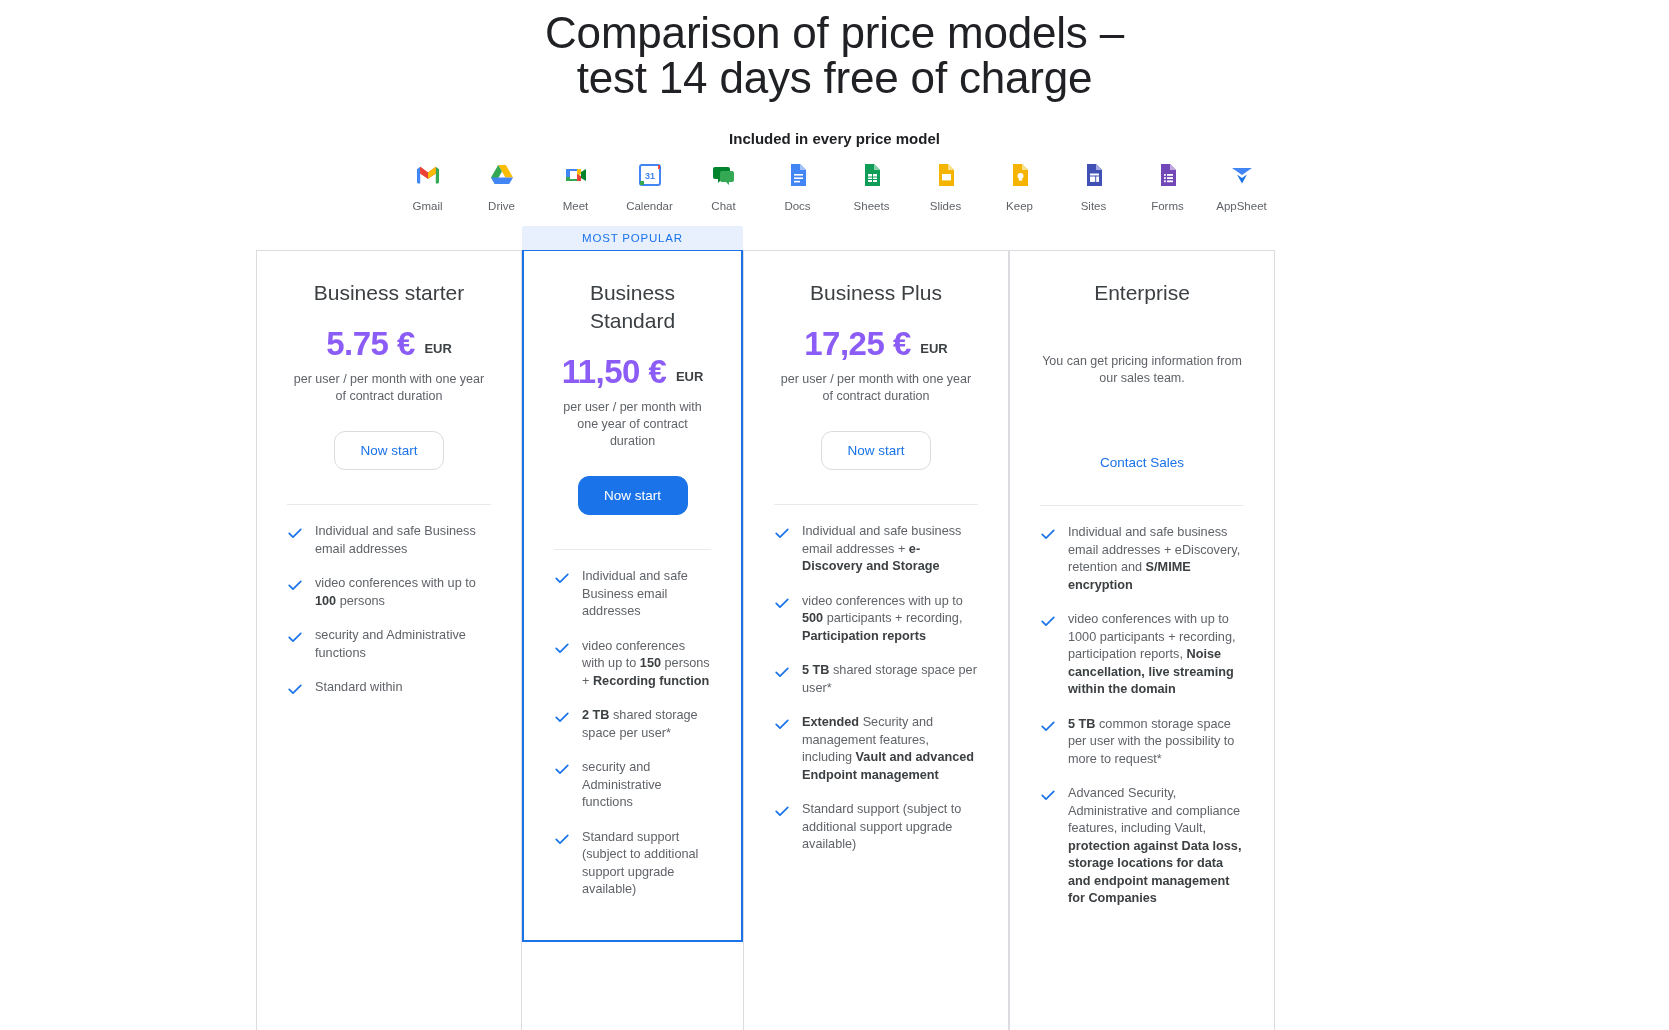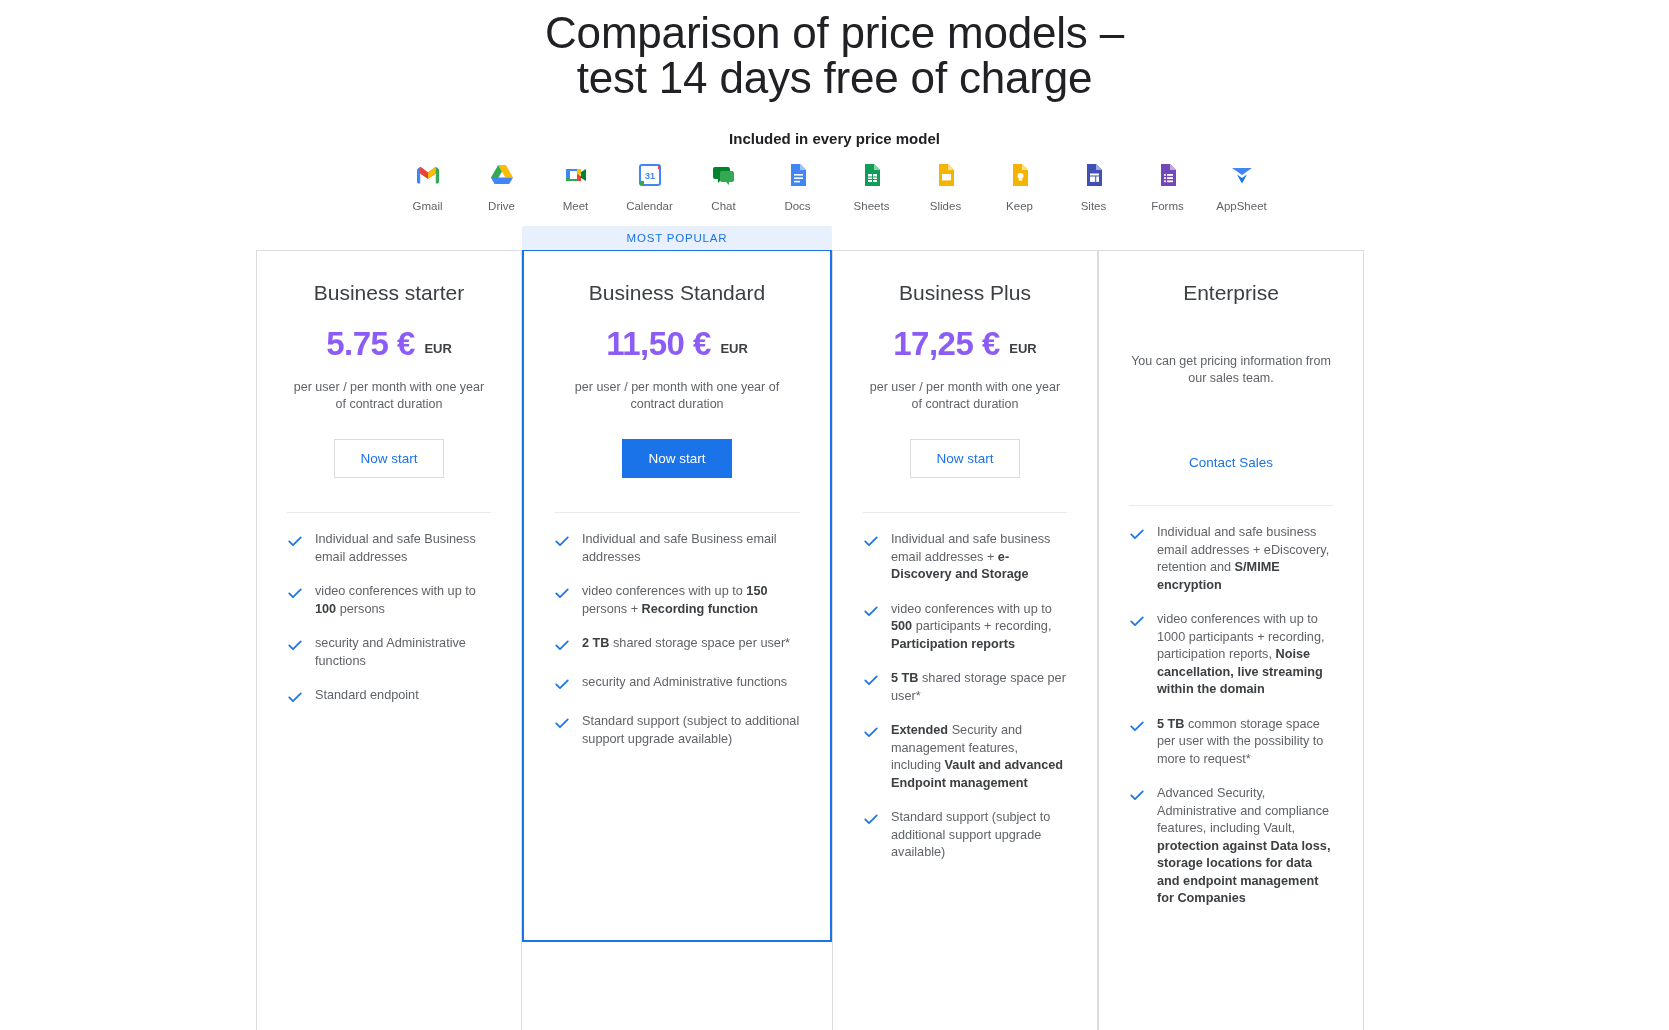--- a/index.html
+++ b/index.html
@@ -58,21 +58,21 @@
   
   .cards {
     position: absolute;
     top: 226px;
     left: 256px;
     width: 1155px;
     display: flex;
     align-items: flex-start;
   }
   .card-wrap { width: 266px; position: relative; }
-  .card-wrap.featured { width: 310px; }
+  .card-wrap.featured { width: 221px; }
 
   .ribbon {
     height: 24px;
     background: #e8f0fe;
     color: #1a73e8;
     font-size: 11.5px;
     letter-spacing: 0.8px;
     display: flex;
     align-items: center;
     justify-content: center;
@@ -112,41 +112,41 @@
     letter-spacing: -0.5px;
   }
   .currency {
     font-size: 13px;
     font-weight: 700;
     color: #3c4043;
     margin-left: 5px;
     vertical-align: 2px;
   }
   .price-note {
-    margin-top: 16px;
+    margin-top: 8px;
     text-align: center;
     font-size: 12.5px;
     line-height: 17px;
     color: #5f6368;
   }
   .enterprise-note {
     margin-top: 46px;
     text-align: center;
     font-size: 12.5px;
     line-height: 17px;
     color: #5f6368;
   }
   .cta-row { margin-top: 26px; text-align: center; }
   .btn {
     display: inline-block;
     min-width: 110px;
     padding: 11px 20px;
     font-size: 13.5px;
     font-weight: 500;
-    border-radius: 0;
+    border-radius: 11px;
     cursor: pointer;
     font-family: inherit;
   }
   .btn-outline {
     background: #fff;
     border: 1px solid #dadce0;
     color: #1a73e8;
   }
   .btn-solid {
     background: #1a73e8;
@@ -373,21 +373,21 @@
             <li class="feature">
         <span class="check"><svg width="16" height="16" viewBox="0 0 16 16" xmlns="http://www.w3.org/2000/svg">
     <path d="M2.2 8.3 6 12.1 13.8 4.3" fill="none" stroke="#1a73e8" stroke-width="1.7" stroke-linecap="round" stroke-linejoin="round"></path>
                 </svg></span>
         <span class="text">security and Administrative functions</span>
       </li>
             <li class="feature">
         <span class="check"><svg width="16" height="16" viewBox="0 0 16 16" xmlns="http://www.w3.org/2000/svg">
     <path d="M2.2 8.3 6 12.1 13.8 4.3" fill="none" stroke="#1a73e8" stroke-width="1.7" stroke-linecap="round" stroke-linejoin="round"></path>
                 </svg></span>
-        <span class="text">Standard endpoint</span>
+        <span class="text">Standard within</span>
       </li>
           </ul>
         </div>
       </div>
       <div class="card-wrap featured">
         <div class="ribbon">MOST POPULAR</div>
         <div class="card featured">
           <div class="plan-name">Business Standard</div>
           <div class="price-row">
         <span class="price">11,50 €</span>

